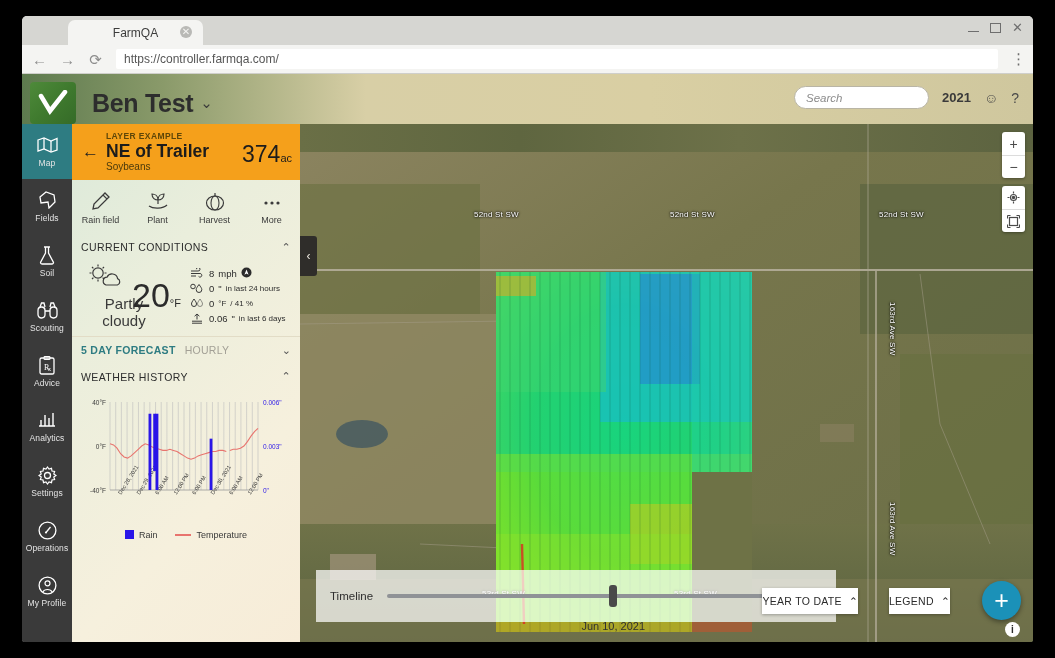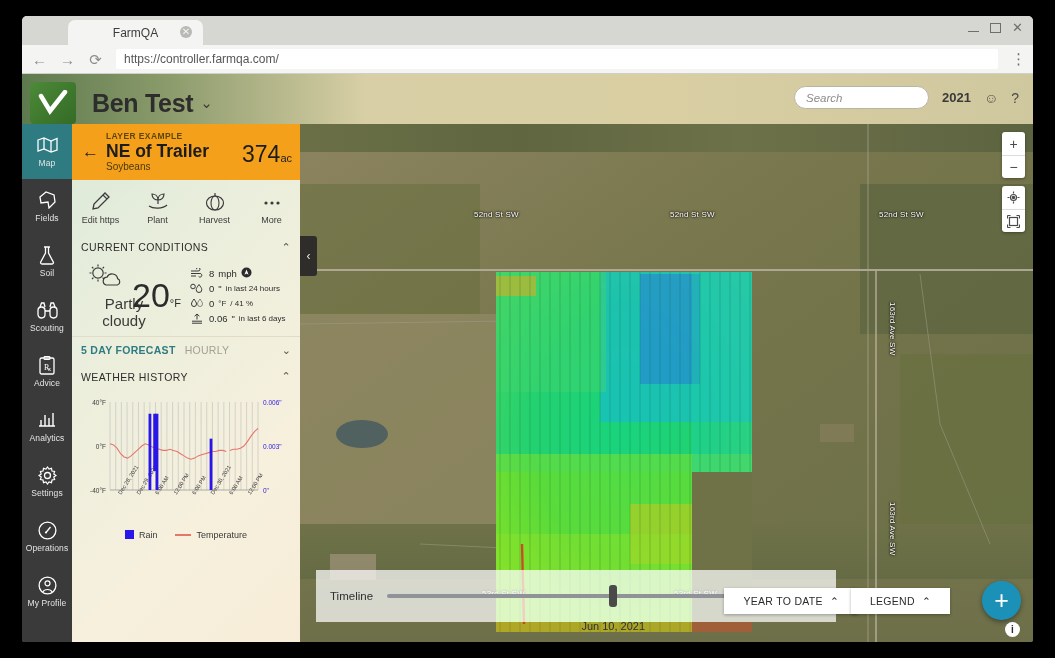--- a/index.html
+++ b/index.html
@@ -202,21 +202,21 @@
     position: absolute; left: 52%; top: -9px; width: 8px; height: 22px;
     background: #4a4a4a; border-radius: 3px; transform: translateX(-50%);
   }
   .tl-date {
     position: absolute; left: 52%; top: 26px; transform: translateX(-50%);
     font-size: 11px; color: #2f2f2f; white-space: nowrap;
   }
 
   .botbtn {
     position: absolute; bottom: 28px; height: 26px; background: #fff;
-    display: flex; align-items: center; gap: 7px; padding: 0 19px;
+    display: flex; align-items: center; gap: 7px; padding: 0 0;
     font-size: 10.5px; color: #2b2b2b; letter-spacing: .3px; z-index: 6;
     box-shadow: 0 1px 3px rgba(0,0,0,.3);
   }
   .fab {
     position: absolute; right: 12px; bottom: 22px; width: 39px; height: 39px;
     border-radius: 50%; background: #1b91b8; color: #fff;
     display: flex; align-items: center; justify-content: center;
     font-size: 25px; font-weight: 300; z-index: 7;
     box-shadow: 0 2px 5px rgba(0,0,0,.4);
   }
@@ -372,21 +372,21 @@
       </div>
 
       <div class="actions">
         <div class="action">
           <span class="action-ico">
             <svg width="20" height="20" viewBox="0 0 20 20">
                   <path d="M14 2 L18 6 L7 17 L2 18 L3 13 Z" fill="none" stroke="#3b3b3b" stroke-width="1.3"></path>
                   <path d="M12 4 L16 8" stroke="#3b3b3b" stroke-width="1.1"></path>
                 </svg>
           </span>
-          <span class="action-label">Edit https</span>
+          <span class="action-label">Rain field</span>
         </div>
         <div class="action">
           <span class="action-ico">
             <svg width="22" height="20" viewBox="0 0 22 20">
                   <path d="M11 9 C11 5 8 3 5 3 C5 7 8 9 11 9 Z M11 9 C11 5 14 3 17 3 C17 7 14 9 11 9 Z M11 9 L11 13" fill="none" stroke="#3b3b3b" stroke-width="1.2"></path>
                   <path d="M2 15 C6 18 16 18 20 14" fill="none" stroke="#3b3b3b" stroke-width="1.3"></path>
                 </svg>
           </span>
           <span class="action-label">Plant</span>
         </div>

